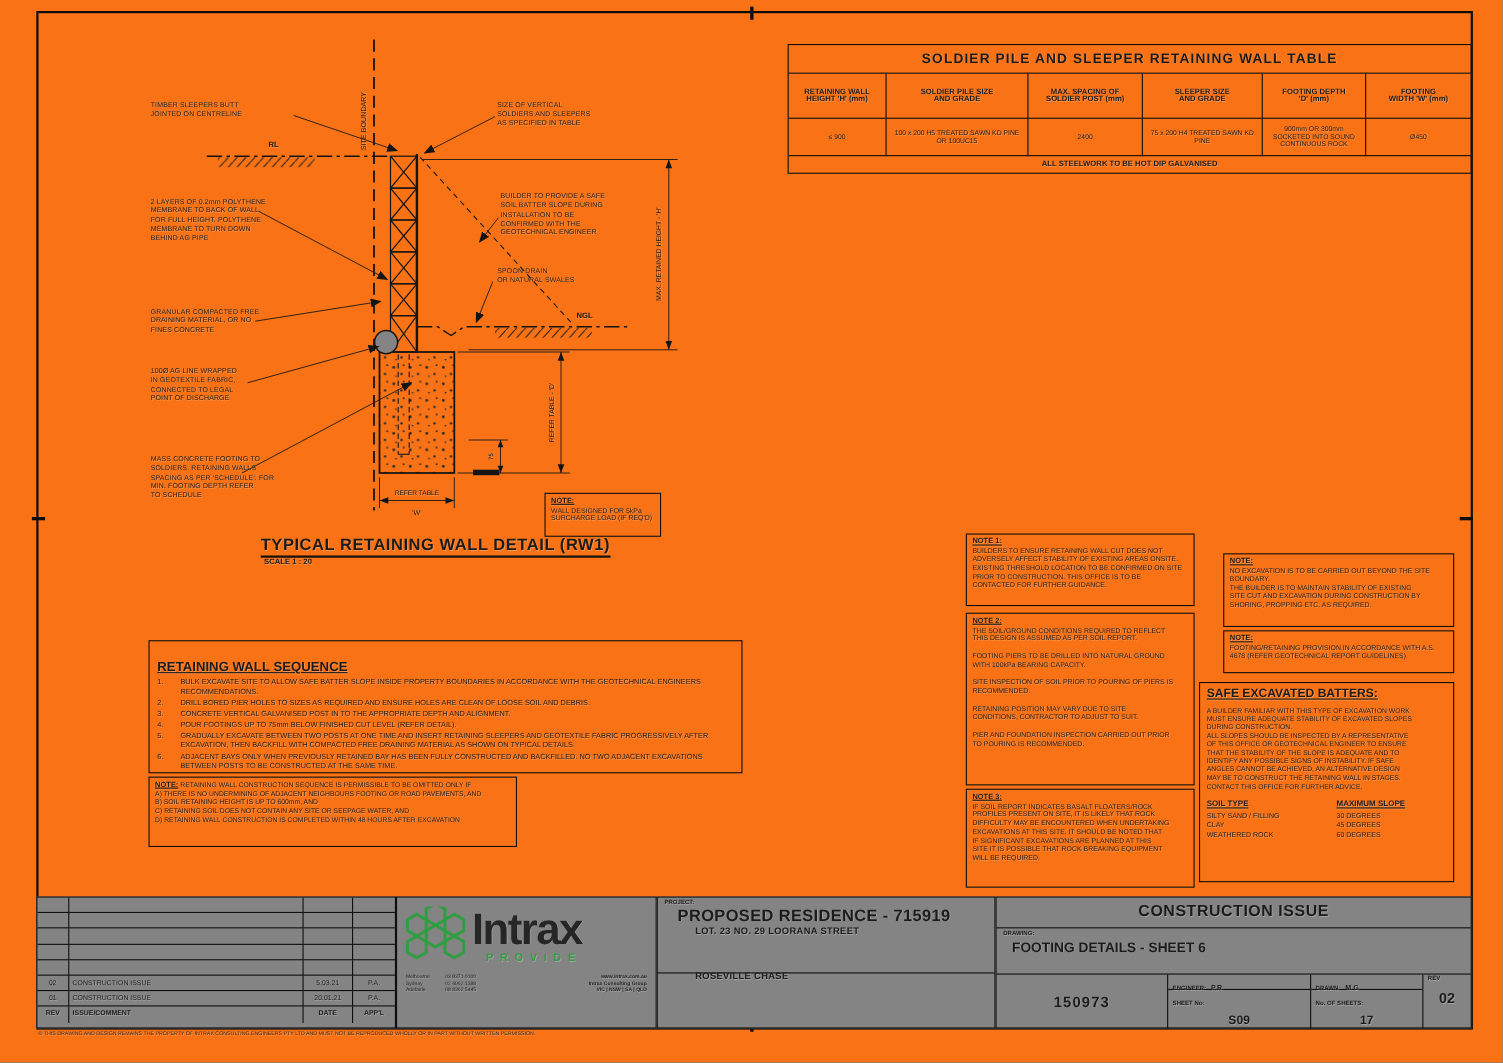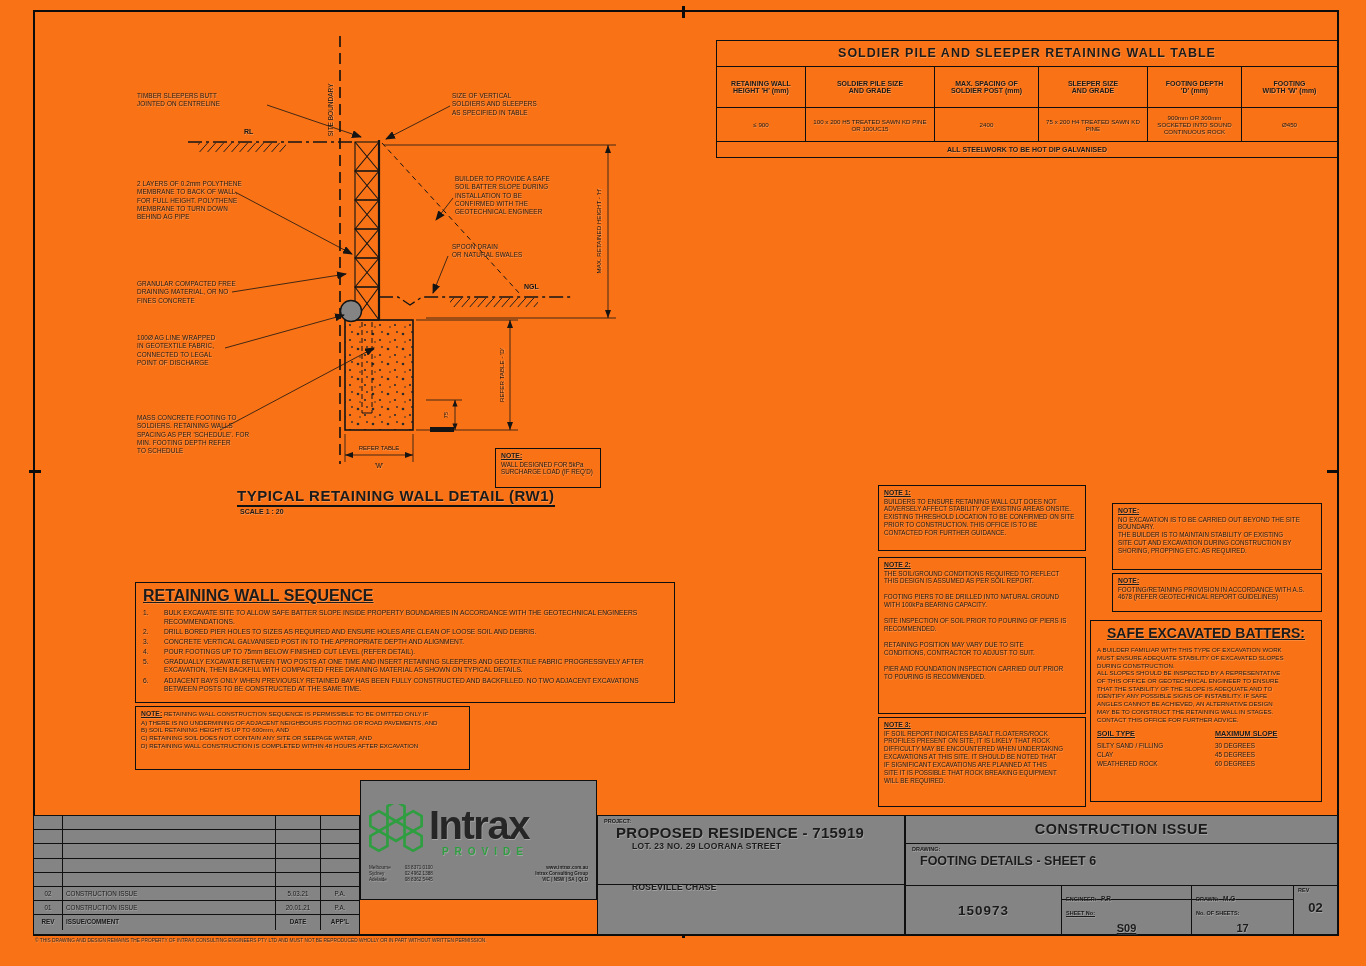--- a/index.html
+++ b/index.html
@@ -20,28 +20,28 @@
   .rwt-grid .c:first-child{border-left:none;}
   .hc{height:41px;font-size:7px;font-weight:bold;}
   .dc{height:34px;font-size:6.2px;}
   .rwt-foot{font-size:7px;font-weight:bold;text-align:center;height:15px;line-height:15px;}
   
   .lbl{font-size:6.4px;line-height:1.3;letter-spacing:0.1px;}
   .dtitle{font-size:15px;font-weight:bold;letter-spacing:0.5px;border-bottom:2px solid #111;padding-bottom:1px;}
   .dscale{font-size:7px;font-weight:bold;}
   
   .seq{left:135px;top:582px;width:540px;height:121px;padding:4px 7px;}
-  .seq h1{margin:0 0 4px 0;font-size:16px;}
+  .seq h1{margin:12px 0 4px 0;font-size:12px;}
   .seq-item{display:flex;gap:9px;font-size:6.7px;line-height:1.28;margin-bottom:1.5px;}
   .seq-item .n{width:12px;flex:none;text-align:left;}
   .noteb{font-size:6.3px;line-height:1.26;padding:3px 5px;}
   .noteb .nt{font-size:6.8px;}
   
   .bat{left:1090px;top:620px;width:232px;height:182px;padding:4px 6px;font-size:6.2px;line-height:1.24;}
-  .bat h1{margin:0 0 4px 0;font-size:14px;text-align:center;}
+  .bat h1{margin:0 0 4px 0;font-size:11px;}
   .soilgrid{display:grid;grid-template-columns:118px auto;margin-top:6px;row-gap:1px;font-size:6.4px;}
   .soilgrid .hd{font-weight:bold;text-decoration:underline;font-size:7.3px;margin-bottom:3px;}
   
   .tb{box-sizing:border-box;border:1.4px solid #0f0f0f;position:absolute;background:#848484;}
   .rev-grid{display:grid;grid-template-columns:29px 213px 45px auto;}
   .rev-grid div{height:14.2px;line-height:14.2px;font-size:6.3px;border-right:1px solid #0f0f0f;border-bottom:1px solid #0f0f0f;padding:0 3px;box-sizing:border-box;white-space:nowrap;overflow:hidden;}
   .rev-grid div:nth-child(4n){border-right:none;}
   .rev-grid .last{border-bottom:none;}
   .ctr{text-align:center;padding:0 !important;}
   .lab{font-size:5.5px;font-weight:bold;}
@@ -382,21 +382,21 @@
       <div>CONSTRUCTION ISSUE</div>
       <div class="ctr">20.01.21</div>
       <div class="ctr">P.A.</div>
       <div class="ctr last" style="font-weight:bold">REV</div>
       <div class="last" style="font-weight:bold">ISSUE/COMMENT</div>
       <div class="ctr last" style="font-weight:bold">DATE</div>
       <div class="ctr last" style="font-weight:bold">APP'L</div>
     </div>
   </div>
 
-  <div class="tb" style="left:360px;top:780px;width:237px;height:120px;padding:21px 8px;">
+  <div class="tb" style="left:360px;top:815px;width:237px;height:120px;padding:6px 8px;">
     <div style="display:flex;align-items:center;gap:6px;margin-top:2px;">
       <svg width="54" height="54" viewBox="0 0 60 60">
         <g stroke="#2f9e41" stroke-width="3" fill="none">
           <path d="M30 19 l9.5 5.5 v11 L30 41 l-9.5 -5.5 v-11 z"></path>
           <path d="M30 -3 l9.5 5.5 v11 L30 19 l-9.5 -5.5 v-11 z"></path>
           <path d="M49 8 l9.5 5.5 v11 L49 30 l-9.5 -5.5 v-11 z"></path>
           <path d="M11 8 l9.5 5.5 v11 L11 30 l-9.5 -5.5 v-11 z"></path>
           <path d="M49 30 l9.5 5.5 v11 L49 52 l-9.5 -5.5 v-11 z"></path>
           <path d="M11 30 l9.5 5.5 v11 L11 52 l-9.5 -5.5 v-11 z"></path>
         </g>
@@ -432,21 +432,21 @@
     <div style="height:27px;line-height:27px;text-align:center;font-size:14.5px;font-weight:bold;letter-spacing:0.5px;border-bottom:1.2px solid #0f0f0f;">CONSTRUCTION ISSUE</div>
     <div style="height:42px;padding:2px 6px;box-sizing:border-box;border-bottom:1.2px solid #0f0f0f;">
       <div class="lab">DRAWING:</div>
       <div style="font-size:12.5px;font-weight:bold;margin-left:8px;margin-top:2px;">FOOTING DETAILS - SHEET 6</div>
     </div>
     <div style="height:48px;">
       <div class="cells">
         <div style="display:flex;align-items:center;justify-content:center;font-size:13.5px;font-weight:bold;letter-spacing:1px;">150973</div>
         <div>
           <div class="subtop"><span class="lab">ENGINEER:</span> <span style="font-size:6.5px;font-weight:bold;">P.R</span></div>
-          <div style="padding:1px 4px;text-decoration:underline;"><span class="lab">SHEET No:</span>
+          <div style="padding:1px 4px;"><span class="lab">SHEET No:</span>
             <div class="subbig">S09</div>
           </div>
         </div>
         <div>
           <div class="subtop"><span class="lab">DRAWN:</span> <span style="font-size:6.5px;font-weight:bold;">M.G</span></div>
           <div style="padding:1px 4px;"><span class="lab">No. OF SHEETS:</span>
             <div class="subbig">17</div>
           </div>
         </div>
         <div>

